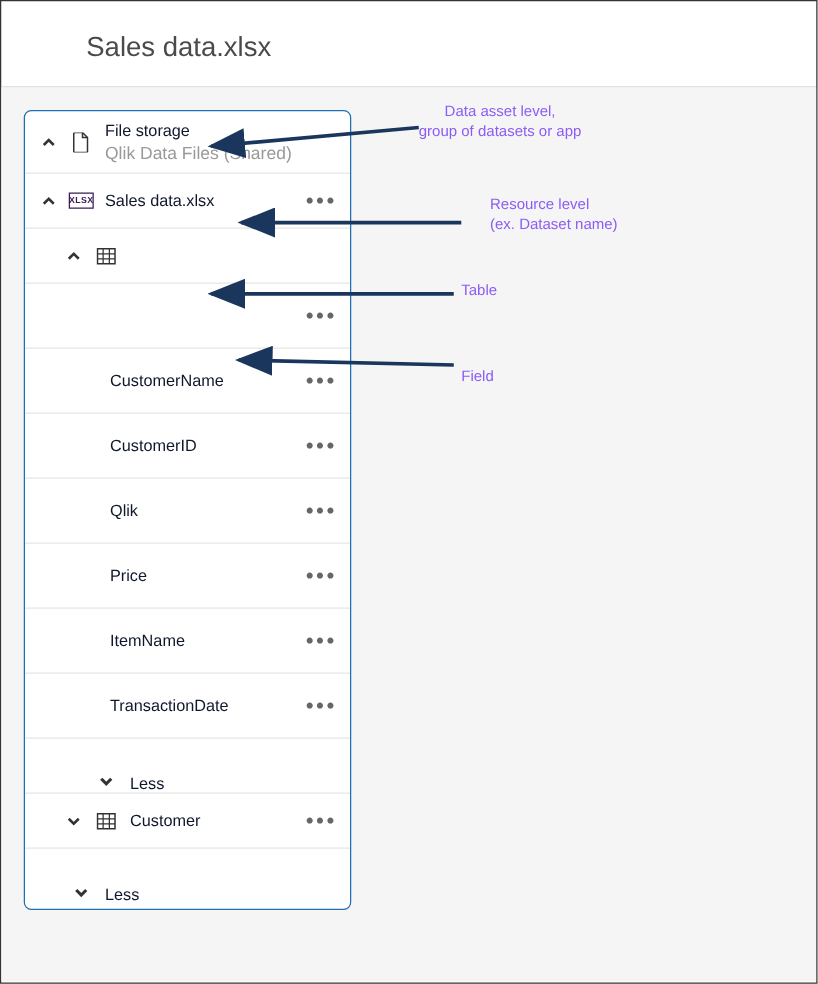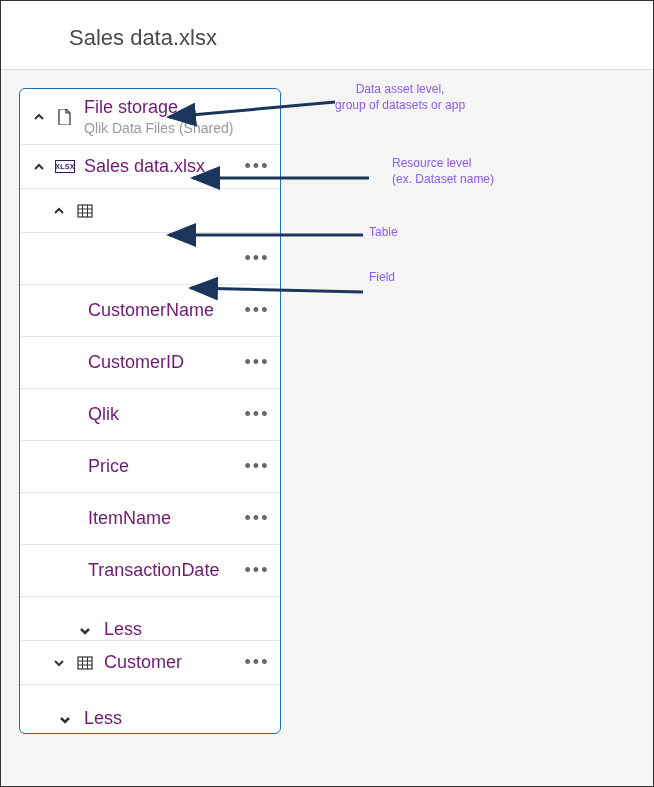--- a/index.html
+++ b/index.html
@@ -60,21 +60,21 @@
   }
   .chev svg { width: 12px; height: 12px; }
 
   .icon {
     width: 18px; height: 18px;
     display: inline-flex; align-items: center; justify-content: center;
     margin-right: 10px;
     flex-shrink: 0;
   }
 
-  .lbl { font-size: 18px; color: #701a75; flex: 1; }
+  .lbl { font-size: 13px; color: #0f172a; flex: 1; }
   .sub { font-size: 14px; color: #999; margin-top: 2px; }
 
   .asset-text { display: flex; flex-direction: column; justify-content: center; padding: 8px 0; }
 
   .more {
     width: 30px; height: 30px;
     display: inline-flex; align-items: center; justify-content: center;
     color: #666;
     cursor: pointer;
     font-size: 18px;
@@ -243,21 +243,21 @@
       </span>
       <span class="lbl">Less</span>
     </div>
   </div>
 
   <div class="ann" style="left:334px; top:12px; text-align:center; white-space:pre;">Data asset level,
 group of datasets or app</div>
   <div class="ann" style="left:391px; top:86px; white-space:pre;">Resource level
 (ex. Dataset name)</div>
   <div class="ann" style="left:368px; top:155px;">Table</div>
-  <div class="ann" style="left:368px; top:200px;">Field</div>
+  <div class="ann" style="left:368px; top:224px;">Field</div>
 
   <svg class="arrow" style="left:0; top:0;" width="640" height="720">
     <defs>
       <marker id="ah" markerWidth="10" markerHeight="8" refX="9" refY="4" orient="auto">
         <path d="M0,0 L10,4 L0,8 z" fill="#1a365d"></path>
       </marker>
     </defs>
     <line x1="334" y1="32" x2="168" y2="47" stroke="#1a365d" stroke-width="3" marker-end="url(#ah)"></line>
     <line x1="368" y1="108" x2="192" y2="108" stroke="#1a365d" stroke-width="3" marker-end="url(#ah)"></line>
     <line x1="362" y1="165" x2="168" y2="165" stroke="#1a365d" stroke-width="3" marker-end="url(#ah)"></line>

